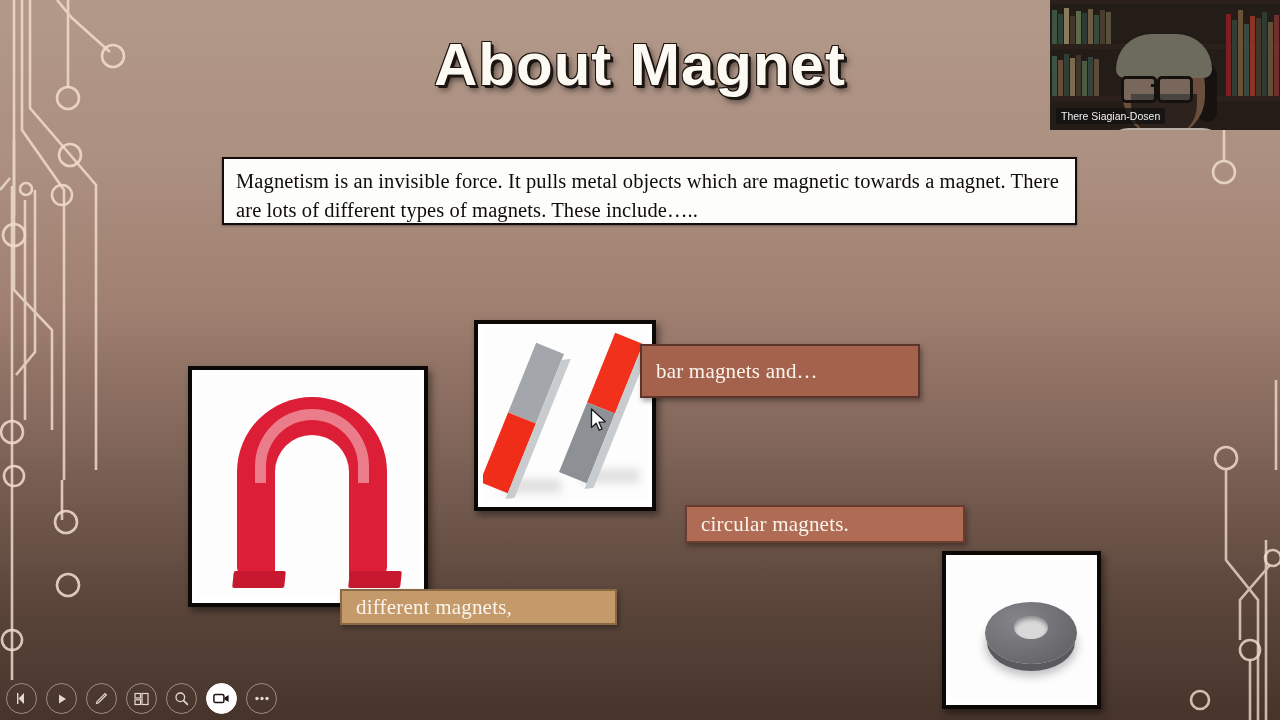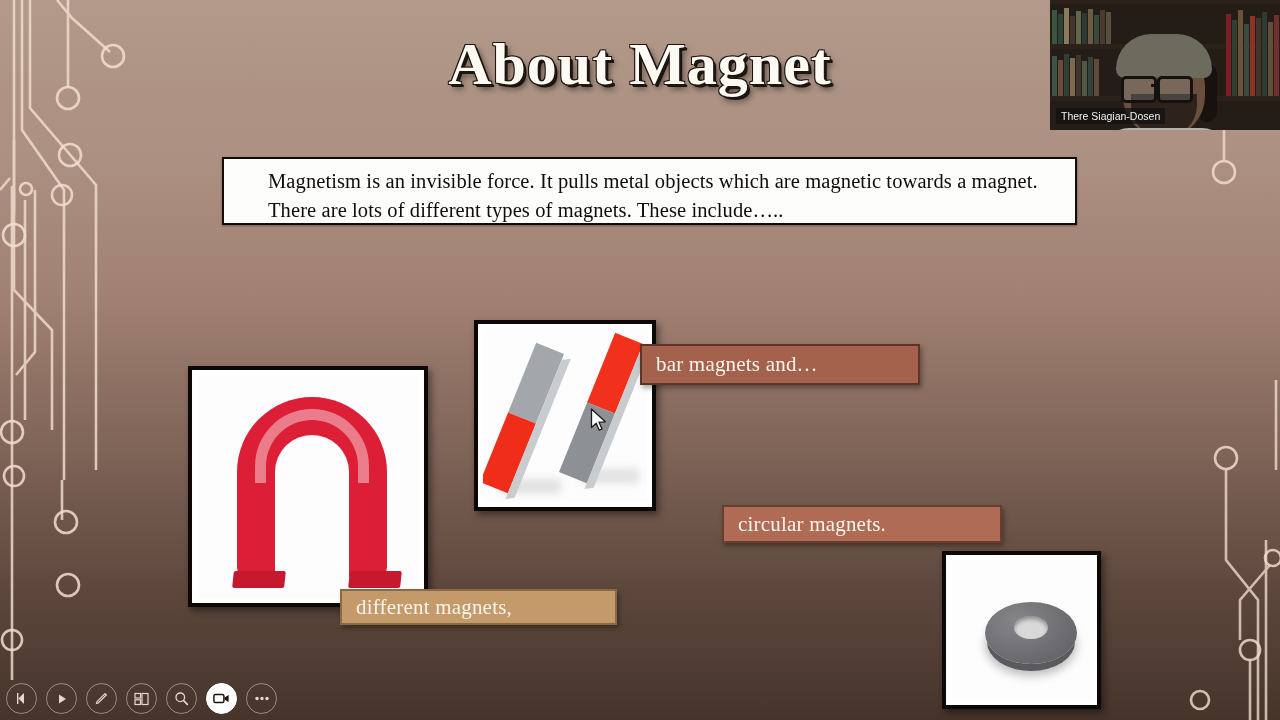--- a/index.html
+++ b/index.html
@@ -11,37 +11,37 @@
   }
 
   
   .circuit{position:absolute;top:0;pointer-events:none;}
   .circuit.left{left:0;}
   .circuit.right{right:0;}
 
   
   #title{
     position:absolute;left:0;right:0;top:30px;text-align:center;
-    font-family:Liberation Serif, serif;font-weight:bold;font-size:60px;
+    font-family:Liberation Sans, sans-serif;font-weight:bold;font-size:60px;
     letter-spacing:1px;color:#fdfaf4;
     text-shadow:
       2px 2px 0 #1d1510, 3px 3px 0 #1d1510, -1px -1px 0 #1d1510,
       1px -1px 0 #1d1510, -1px 1px 0 #1d1510, 4px 5px 6px rgba(0,0,0,.55);
   }
 
   
   #intro-box{
     position:absolute;left:222px;top:157px;width:855px;height:68px;
     background:#fdfdfb;border:2px solid #120d09;
     box-shadow:0 1px 2px rgba(0,0,0,.35);
     box-sizing:border-box;padding:8px 12px 0 12px;
   }
   #intro-text{
     font-family:"Liberation Serif",serif;font-size:20.5px;line-height:29px;
-    color:#100c08;letter-spacing:.1px;margin-left:32px;
+    color:#100c08;letter-spacing:.1px;
   }
 
   
   .photo-frame{
     position:absolute;background:#ffffff;
     border:4px solid #0b0806;
     box-shadow:0 0 0 3px #ffffff inset, 3px 4px 7px rgba(0,0,0,.45);
     box-sizing:border-box;overflow:hidden;
   }
   .photo-inner{position:absolute;inset:5px;background:#fdfdfd;overflow:hidden;}
@@ -93,22 +93,22 @@
   }
 
   
   .callout{
     position:absolute;box-sizing:border-box;
     font-family:"Liberation Serif",serif;color:#fbf4ec;
     font-size:21px;line-height:1;letter-spacing:.2px;
     display:flex;align-items:center;padding-left:14px;
     box-shadow:2px 3px 5px rgba(0,0,0,.35);
   }
-  #callout-bar{left:640px;top:344px;width:280px;height:41px;background:#a4614c;border:2px solid #5d342a;}
-  #callout-circular{left:685px;top:505px;width:280px;height:38px;background:#b06b54;border:2px solid #6a3c2e;margin-left:37px;}
+  #callout-bar{left:640px;top:344px;width:280px;height:54px;background:#a4614c;border:2px solid #5d342a;}
+  #callout-circular{left:685px;top:505px;width:280px;height:38px;background:#b06b54;border:2px solid #6a3c2e;}
   #callout-horseshoe{left:340px;top:589px;width:277px;height:36px;background:#c59a6b;border:2px solid #8a6a45;}
 
   
   #webcam{
     position:absolute;right:0;top:0;width:230px;height:130px;overflow:hidden;
     background:#241c17;
   }
   .shelf{position:absolute;left:0;width:100%;background:#2b211a;}
   .books{position:absolute;display:flex;align-items:flex-end;gap:1px;}
   .book{width:5px;}

